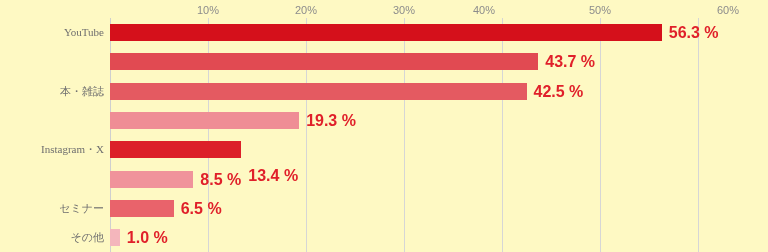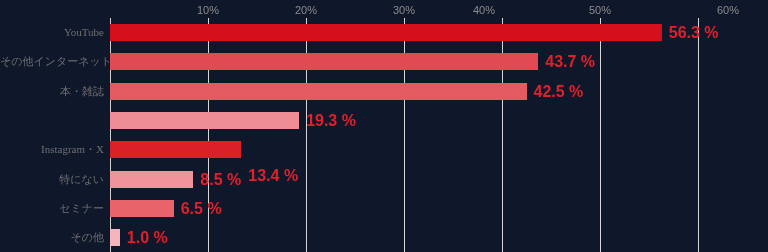--- a/index.html
+++ b/index.html
@@ -5,21 +5,21 @@
   html,body{margin:0;padding:0;}
   body{
     width:768px;height:252px;
     background:#ffffff;
     font-family:"Liberation Sans","DejaVu Sans",sans-serif;
     overflow:hidden;
   }
   #chart-root{
     position:relative;
     width:768px;height:252px;
-    background:#0f172a;
+    background:#fef9c3;
   }
 
   
   .tick-label{
     position:absolute;
     top:4px;
     transform:translateX(-50%);
     font-size:11px;
     color:#8c8c8c;
     letter-spacing:0px;
@@ -95,40 +95,38 @@
       <div class="tick-label" style="left: 698px; margin-left: 30px;">60%</div>
     </div>
 
   <div id="rows">
       <div class="row" style="top: 24px;">
         <div class="cat-label-box">YouTube</div>
         <div class="bar" style="left: 110px; width: 551.74px; background: rgb(213, 16, 27);"></div>
         <div class="bar-value" style="left: 668.74px; color: rgb(224, 32, 42);">56.3 %</div>
       </div>
       <div class="row" style="top: 53.3px;">
-        <div class="cat-label-box">その他インターネット</div>
         <div class="bar" style="left: 110px; width: 428.26px; background: rgb(225, 74, 82);"></div>
         <div class="bar-value" style="left: 545.26px; color: rgb(224, 32, 42);">43.7 %</div>
       </div>
       <div class="row" style="top: 82.6px;">
         <div class="cat-label-box">本・雑誌</div>
         <div class="bar" style="left: 110px; width: 416.5px; background: rgb(228, 90, 97);"></div>
         <div class="bar-value" style="left: 533.5px; color: rgb(224, 32, 42);">42.5 %</div>
       </div>
       <div class="row" style="top: 111.9px;">
         <div class="bar" style="left: 110px; width: 189.14px; background: rgb(239, 141, 149);"></div>
         <div class="bar-value" style="left: 306.14px; color: rgb(224, 32, 42);">19.3 %</div>
       </div>
       <div class="row" style="top: 141.2px;">
         <div class="cat-label-box">Instagram・X</div>
         <div class="bar" style="left: 110px; width: 131.32px; background: rgb(220, 32, 41);"></div>
         <div class="bar-value" style="left: 248.32px; color: rgb(224, 32, 42); margin-top: 26px;">13.4 %</div>
       </div>
       <div class="row" style="top: 170.5px;">
-        <div class="cat-label-box">特にない</div>
         <div class="bar" style="left: 110px; width: 83.3px; background: rgb(240, 147, 155);"></div>
         <div class="bar-value" style="left: 200.3px; color: rgb(224, 32, 42);">8.5 %</div>
       </div>
       <div class="row" style="top: 199.8px;">
         <div class="cat-label-box">セミナー</div>
         <div class="bar" style="left: 110px; width: 63.7px; background: rgb(233, 99, 107);"></div>
         <div class="bar-value" style="left: 180.7px; color: rgb(224, 32, 42);">6.5 %</div>
       </div>
       <div class="row" style="top: 229.1px;">
         <div class="cat-label-box">その他</div>

